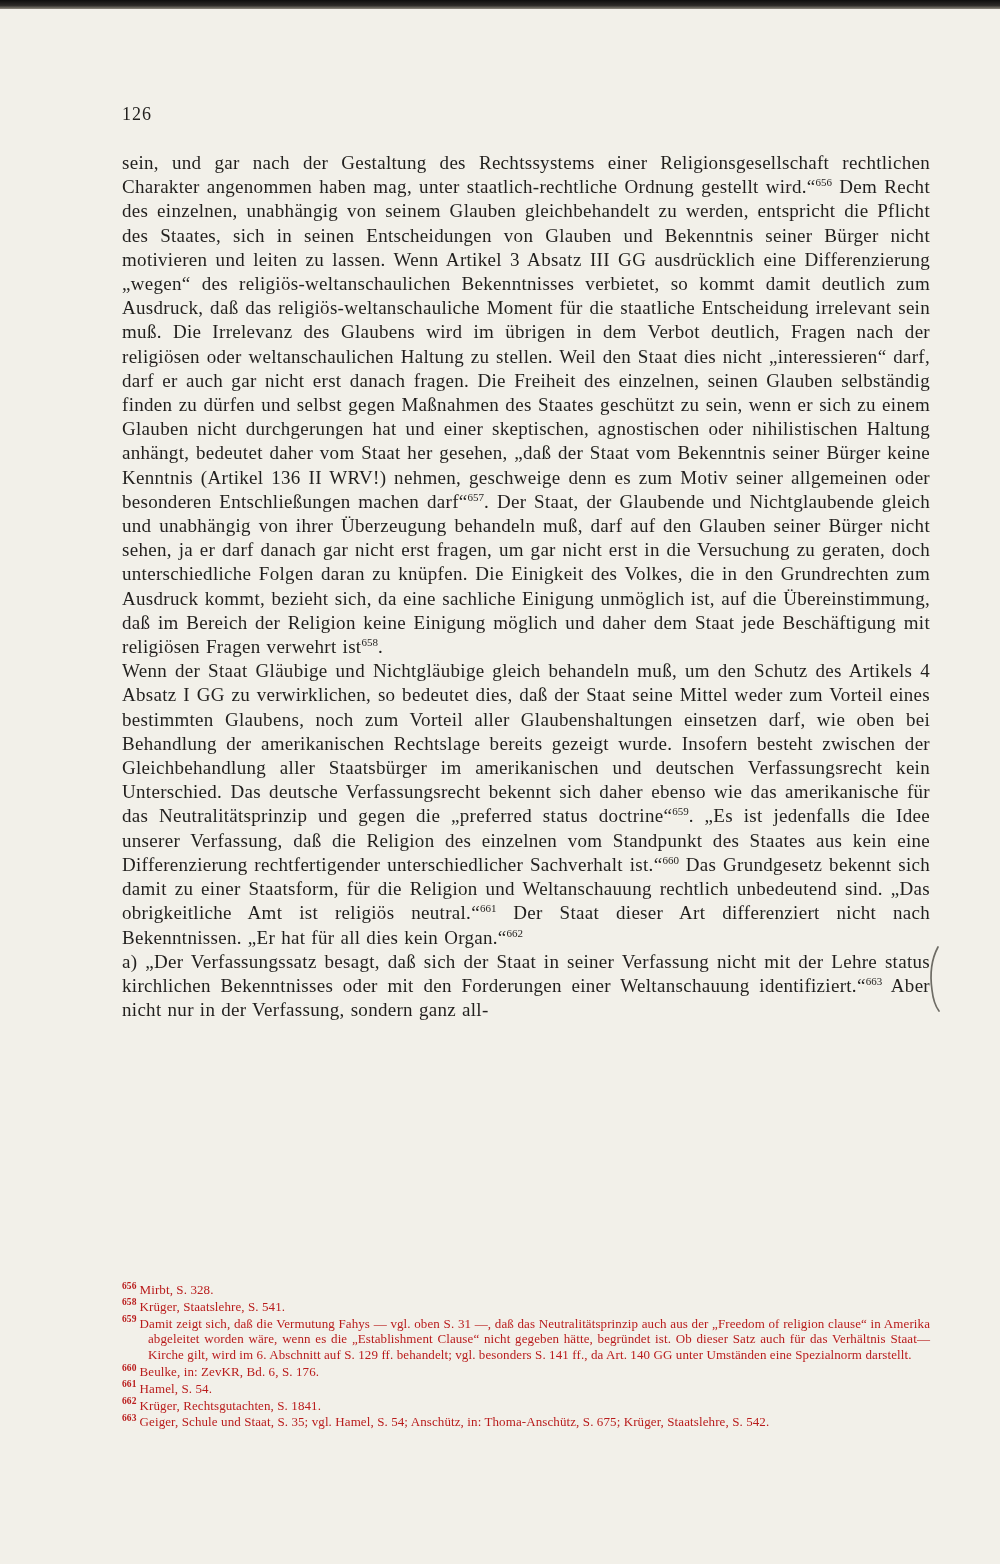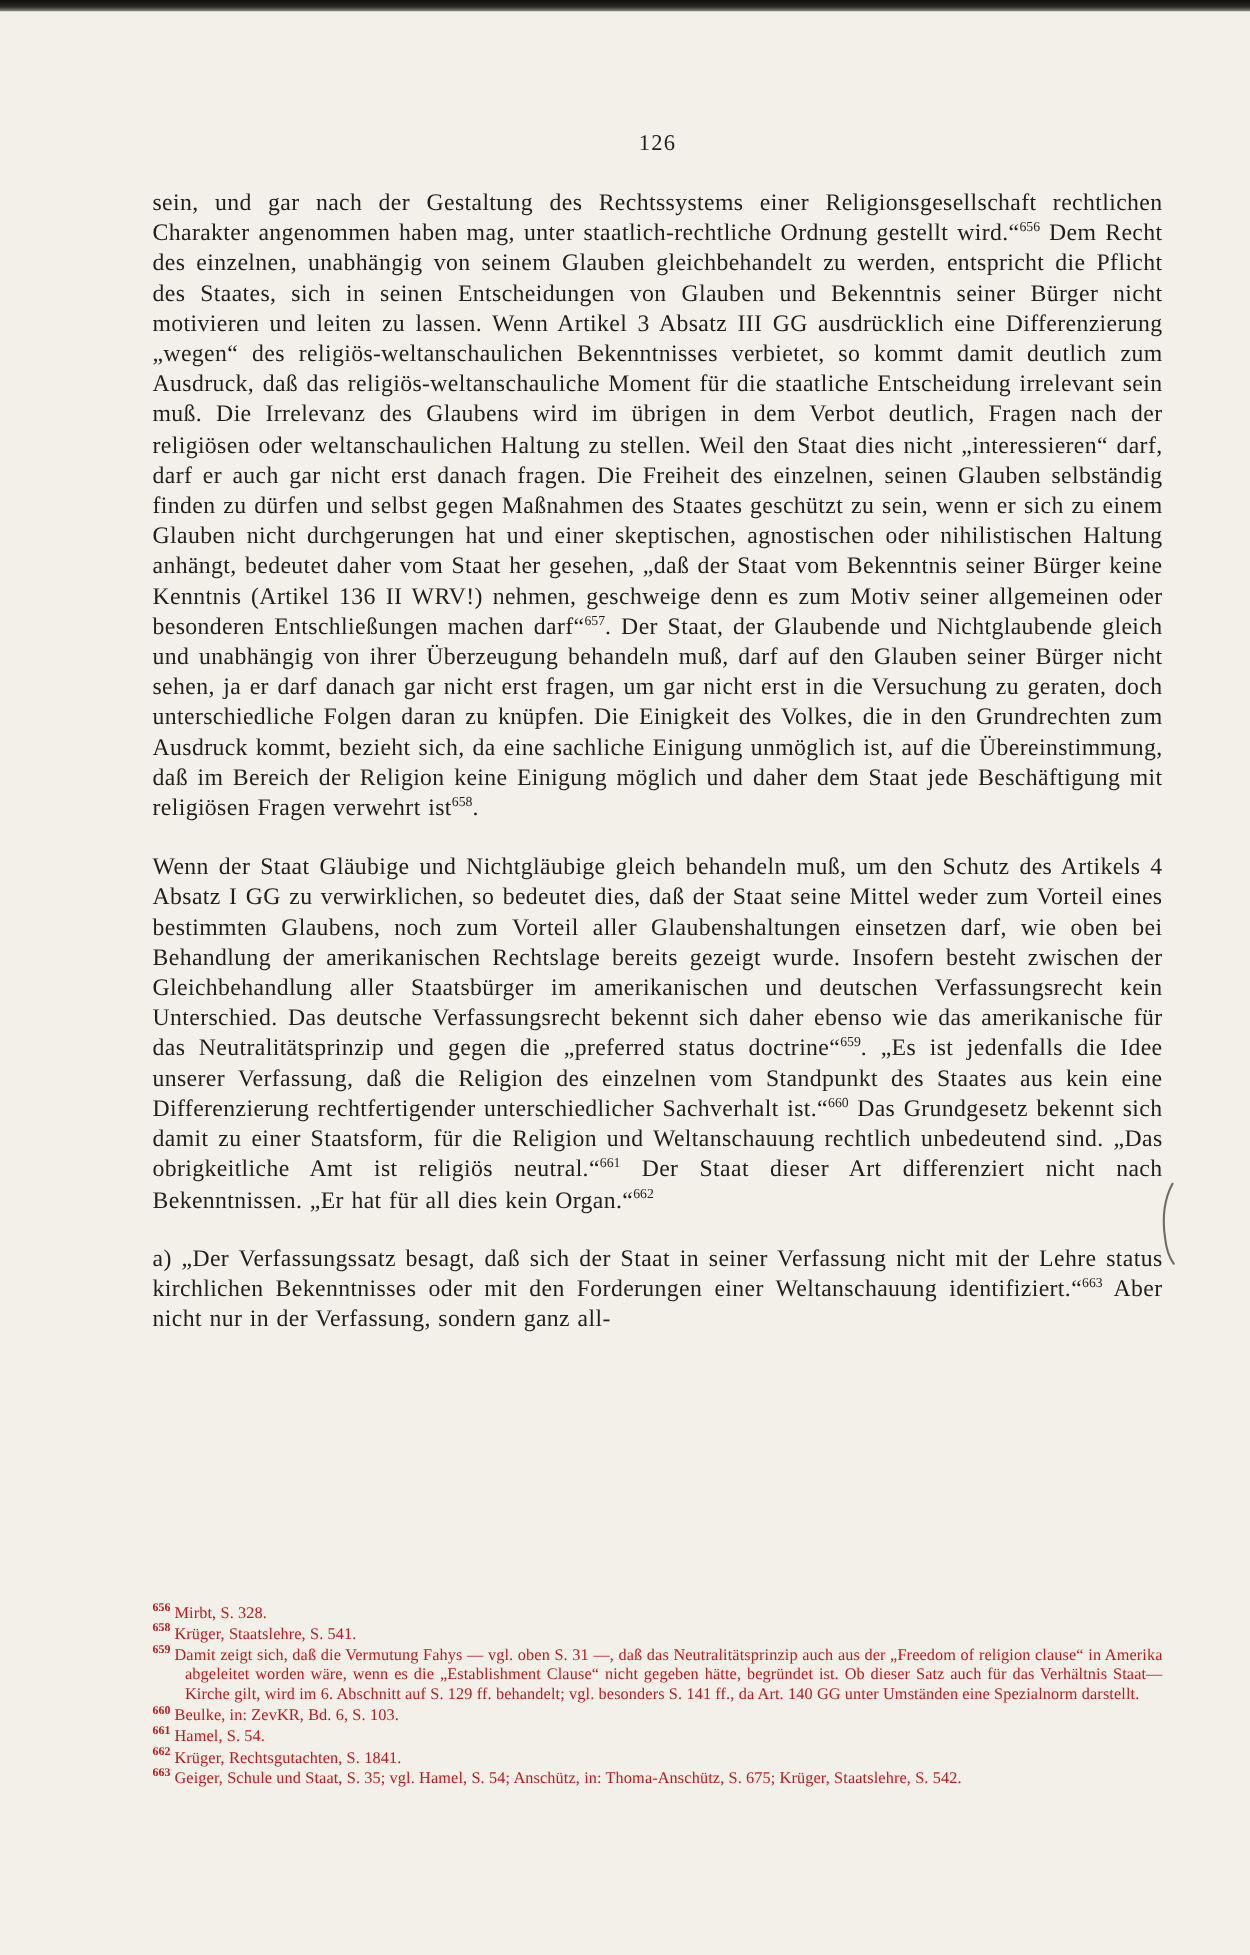--- a/index.html
+++ b/index.html
@@ -21,34 +21,33 @@
     background: linear-gradient(180deg, #0e0e0d 0%, #2c2a27 60%, #8d897d 100%);
   }
   .page-inner {
     position: absolute;
     top: 0;
     left: 122px;
     width: 808px;
   }
   .page-number {
     margin-top: 104px;
-    text-align: center;
     font-size: 18px;
     letter-spacing: 1px;
   }
   .body-text {
     margin-top: 26px;
     font-size: 19px;
     line-height: 24.2px;
     text-align: justify;
     letter-spacing: 0.3px;
     word-spacing: 1px;
   }
   .para { margin: 0; }
-  .para + .para { margin-top: 23px; }
+  .para + .para { margin-top: 0; }
   sup.fnref {
     font-size: 11px;
     line-height: 0;
     vertical-align: super;
     letter-spacing: 0;
   }
   .footnotes {
     position: absolute;
     top: 1282px;
     left: 122px;
@@ -90,21 +89,21 @@
       <p class="para"><span>sein, und gar nach der Gestaltung des Rechtssystems einer Religionsgesellschaft rechtlichen Charakter angenommen haben mag, unter staatlich-rechtliche Ordnung gestellt wird.“</span><sup class="fnref">656</sup><span> Dem Recht des einzelnen, unabhängig von seinem Glauben gleichbehandelt zu werden, entspricht die Pflicht des Staates, sich in seinen Entscheidungen von Glauben und Bekenntnis seiner Bürger nicht motivieren und leiten zu lassen. Wenn Artikel 3 Absatz III GG ausdrücklich eine Differenzierung „wegen“ des religiös-weltanschaulichen Bekenntnisses verbietet, so kommt damit deutlich zum Ausdruck, daß das religiös-weltanschauliche Moment für die staatliche Entscheidung irrelevant sein muß. Die Irrelevanz des Glaubens wird im übrigen in dem Verbot deutlich, Fragen nach der religiösen oder weltanschaulichen Haltung zu stellen. Weil den Staat dies nicht „interessieren“ darf, darf er auch gar nicht erst danach fragen. Die Freiheit des einzelnen, seinen Glauben selbständig finden zu dürfen und selbst gegen Maßnahmen des Staates geschützt zu sein, wenn er sich zu einem Glauben nicht durchgerungen hat und einer skeptischen, agnostischen oder nihilistischen Haltung anhängt, bedeutet daher vom Staat her gesehen, „daß der Staat vom Bekenntnis seiner Bürger keine Kenntnis (Artikel 136 II WRV!) nehmen, geschweige denn es zum Motiv seiner allgemeinen oder besonderen Entschließungen machen darf“</span><sup class="fnref">657</sup><span>. Der Staat, der Glaubende und Nichtglaubende gleich und unabhängig von ihrer Überzeugung behandeln muß, darf auf den Glauben seiner Bürger nicht sehen, ja er darf danach gar nicht erst fragen, um gar nicht erst in die Versuchung zu geraten, doch unterschiedliche Folgen daran zu knüpfen. Die Einigkeit des Volkes, die in den Grundrechten zum Ausdruck kommt, bezieht sich, da eine sachliche Einigung unmöglich ist, auf die Übereinstimmung, daß im Bereich der Religion keine Einigung möglich und daher dem Staat jede Beschäftigung mit religiösen Fragen verwehrt ist</span><sup class="fnref">658</sup><span>.</span></p>
       <p class="para"><span>Wenn der Staat Gläubige und Nichtgläubige gleich behandeln muß, um den Schutz des Artikels 4 Absatz I GG zu verwirklichen, so bedeutet dies, daß der Staat seine Mittel weder zum Vorteil eines bestimmten Glaubens, noch zum Vorteil aller Glaubenshaltungen einsetzen darf, wie oben bei Behandlung der amerikanischen Rechtslage bereits gezeigt wurde. Insofern besteht zwischen der Gleichbehandlung aller Staatsbürger im amerikanischen und deutschen Verfassungsrecht kein Unterschied. Das deutsche Verfassungsrecht bekennt sich daher ebenso wie das amerikanische für das Neutralitätsprinzip und gegen die „preferred status doctrine“</span><sup class="fnref">659</sup><span>. „Es ist jedenfalls die Idee unserer Verfassung, daß die Religion des einzelnen vom Standpunkt des Staates aus kein eine Differenzierung rechtfertigender unterschiedlicher Sachverhalt ist.“</span><sup class="fnref">660</sup><span> Das Grundgesetz bekennt sich damit zu einer Staatsform, für die Religion und Weltanschauung rechtlich unbedeutend sind. „Das obrigkeitliche Amt ist religiös neutral.“</span><sup class="fnref">661</sup><span> Der Staat dieser Art differenziert nicht nach Bekenntnissen. „Er hat für all dies kein Organ.“</span><sup class="fnref">662</sup></p>
       <p class="para"><span>a) „Der Verfassungssatz besagt, daß sich der Staat in seiner Verfassung nicht mit der Lehre status kirchlichen Bekenntnisses oder mit den Forderungen einer Weltanschauung identifiziert.“</span><sup class="fnref">663</sup><span> Aber nicht nur in der Verfassung, sondern ganz all-</span></p>
     </section>
 </main>
 
 <section class="footnotes">
     <div class="footnote"><sup class="fnmark">656</sup><span>Mirbt, S. 328.</span></div>
     <div class="footnote"><sup class="fnmark">658</sup><span>Krüger, Staatslehre, S. 541.</span></div>
     <div class="footnote"><sup class="fnmark">659</sup><span>Damit zeigt sich, daß die Vermutung Fahys — vgl. oben S. 31 —, daß das Neutralitätsprinzip auch aus der „Freedom of religion clause“ in Amerika abgeleitet worden wäre, wenn es die „Establishment Clause“ nicht gegeben hätte, begründet ist. Ob dieser Satz auch für das Verhältnis Staat—Kirche gilt, wird im 6. Abschnitt auf S. 129 ff. behandelt; vgl. besonders S. 141 ff., da Art. 140 GG unter Umständen eine Spezialnorm darstellt.</span></div>
-    <div class="footnote"><sup class="fnmark">660</sup><span>Beulke, in: ZevKR, Bd. 6, S. 103.</span></div>
+    <div class="footnote"><sup class="fnmark">660</sup><span>Beulke, in: ZevKR, Bd. 6, S. 176.</span></div>
     <div class="footnote"><sup class="fnmark">661</sup><span>Hamel, S. 54.</span></div>
     <div class="footnote"><sup class="fnmark">662</sup><span>Krüger, Rechtsgutachten, S. 1841.</span></div>
     <div class="footnote"><sup class="fnmark">663</sup><span>Geiger, Schule und Staat, S. 35; vgl. Hamel, S. 54; Anschütz, in: Thoma-Anschütz, S. 675; Krüger, Staatslehre, S. 542.</span></div>
   </section>
 
 <svg class="pen-mark" viewBox="0 0 16 70" xmlns="http://www.w3.org/2000/svg">
   <path d="M12,3 C5,16 4,32 6,46 C7,55 10,63 13,67" stroke="#6e6c65" stroke-width="1.7" fill="none" stroke-linecap="round"></path>
 </svg>
 
 </body></html>

